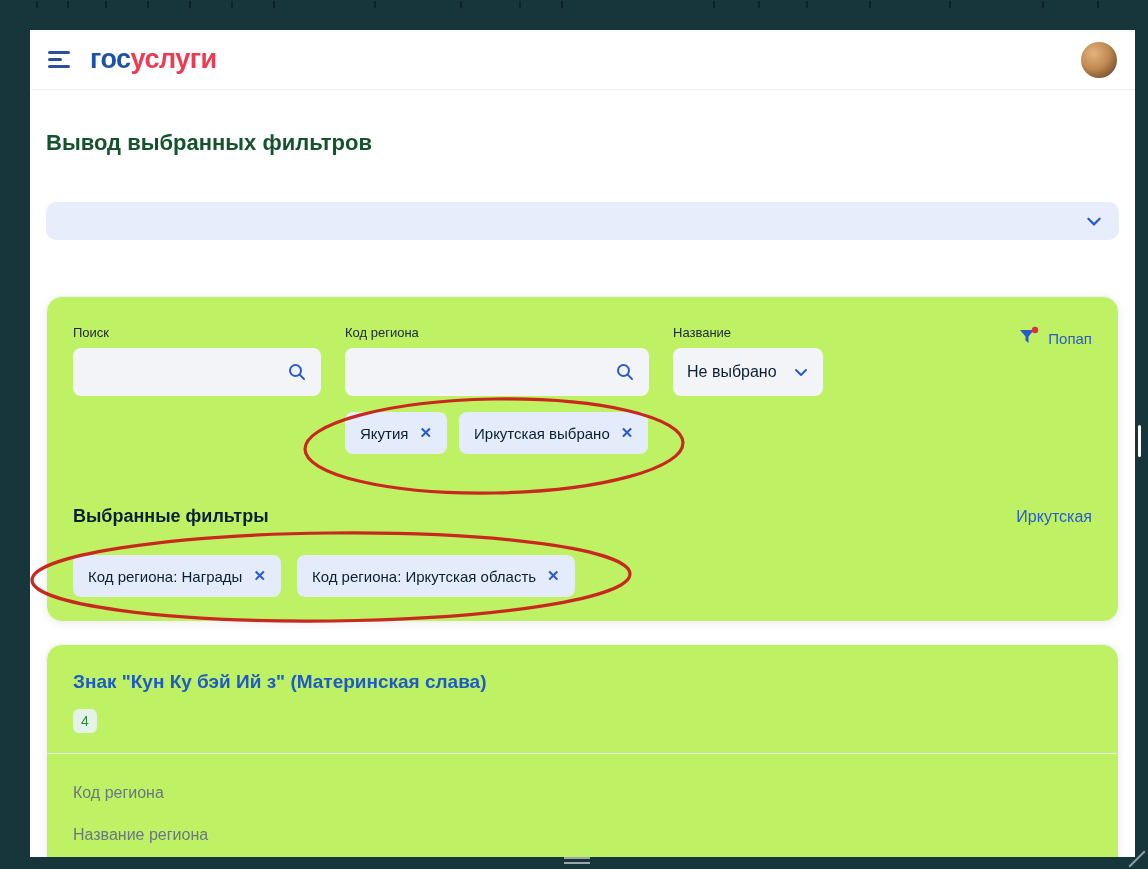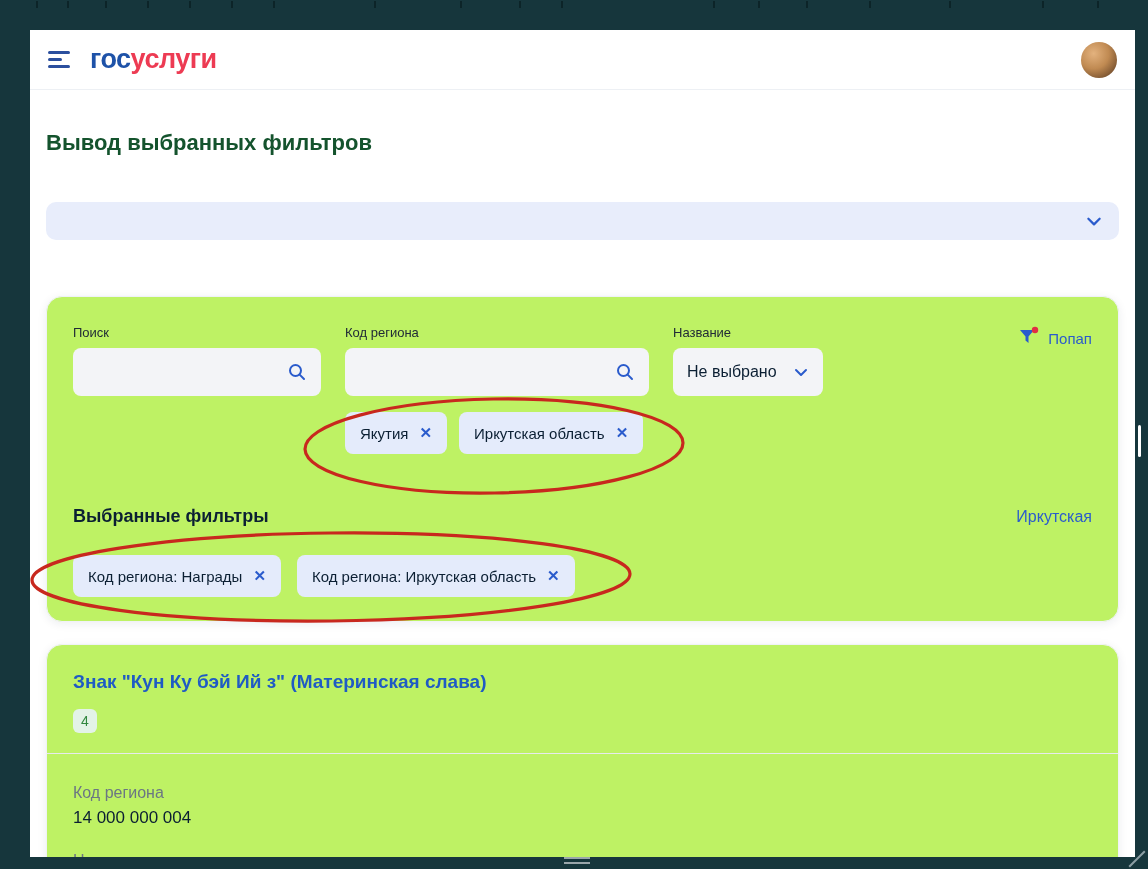--- a/index.html
+++ b/index.html
@@ -200,21 +200,21 @@
           <span>Попап</span>
         </div>
       </div>
 
       <div class="region-chips-row">
         <div class="chip">
           <span>Якутия</span>
           <span class="x">✕</span>
         </div>
         <div class="chip">
-          <span>Иркутская область</span>
+          <span>Иркутская выбрано</span>
           <span class="x">✕</span>
         </div>
       </div>
 
       <div class="selected-header">
         <div class="selected-title">Выбранные фильтры</div>
         <div class="reset-link">Иркутская</div>
       </div>
 
       <div class="selected-chips-row">
@@ -227,21 +227,20 @@
           <span class="x">✕</span>
         </div>
       </div>
     </div>
 
     <div class="card result">
       <div class="result-title">Знак "Кун Ку бэй Ий з" (Материнская слава)</div>
       <div class="count-badge">4</div>
       <div class="divider"></div>
       <div class="r-label">Код региона</div>
-      <div class="r-value">14 000 000 004</div>
       <div class="r-label2">Название региона</div>
     </div>
 
   </div>
 </div>
 
 <svg class="annotations" width="1148" height="869" viewBox="0 0 1148 869">
   <ellipse cx="494" cy="446" rx="189" ry="47" fill="none" stroke="#C8281E" stroke-width="3.2" transform="rotate(-1 494 446)"></ellipse>
   <ellipse cx="331" cy="577" rx="299" ry="44" fill="none" stroke="#C8281E" stroke-width="3.2" transform="rotate(-0.6 331 577)"></ellipse>
 </svg>

